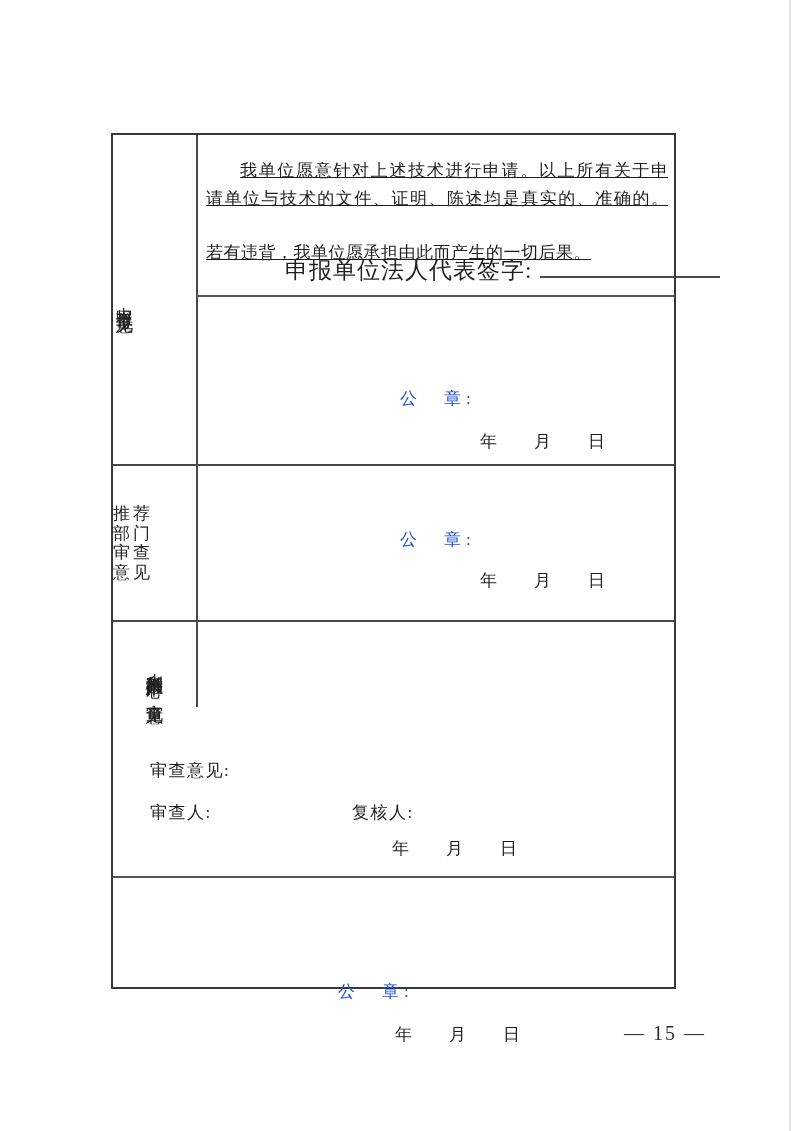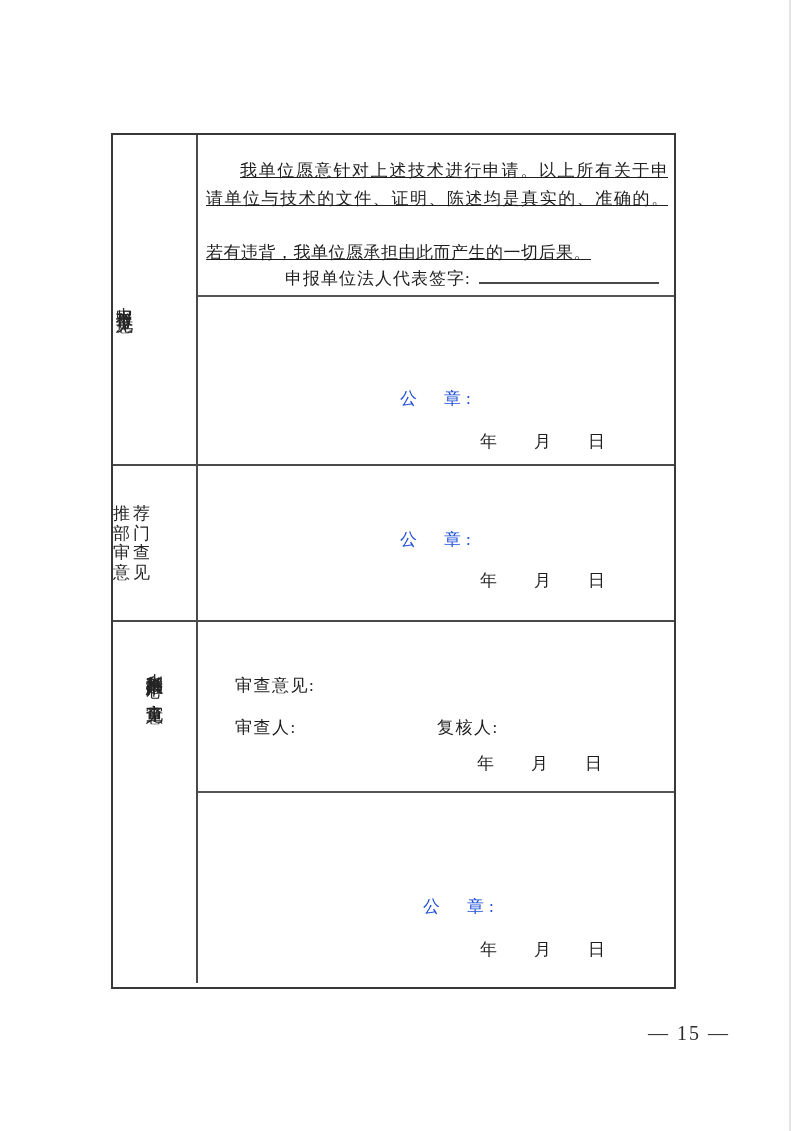--- a/index.html
+++ b/index.html
@@ -35,21 +35,21 @@
     position: absolute;
     left: 111px;
     top: 133px;
     width: 565px;
     height: 856px;
     border: 2px solid #383838;
   }
   .t-row { display: flex; width: 100%; }
   .t-row.r1 { height: 329px; }
   .t-row.r2 { height: 156px; border-top: 2px solid #4a4a4a; }
-  .t-row.r3 { height: 363px; border-top: 2px solid #4a4a4a; }
+  .t-row.r3 { height: 363px; border-top: 2px solid #4a4a4a; flex-direction: column; }
   .label-cell {
     width: 85px;
     flex: 0 0 85px;
     border-right: 2px solid #4a4a4a;
     display: flex;
     align-items: center;
     justify-content: flex-start;
   }
   .label-cell.top-align {
     flex-direction: column;
@@ -85,22 +85,22 @@
     font-size: 17px;
     line-height: 28px;
     color: #1d1d1d;
   }
   .st-line { text-align: justify; text-align-last: justify; white-space: nowrap; text-decoration: underline; }
   .st-line.first { text-indent: 34px; }
   .st-line.last { text-align-last: left; white-space: normal; letter-spacing: 0.5px; margin-top: 26px; }
   .sig-row {
     position: absolute;
     left: 87px;
-    top: 132px;
-    font-size: 17px;
+    top: 120px;
+    font-size: 23px;
     letter-spacing: 1px;
     white-space: nowrap;
   }
   .sig-underline {
     display: inline-block;
     width: 180px;
     height: 1em;
     margin-left: 8px;
     border-bottom: 2px solid #4a4a4a;
     vertical-align: baseline;
@@ -127,21 +127,21 @@
   }
   .field-label {
     position: absolute;
     font-size: 17px;
     letter-spacing: 1.5px;
     white-space: nowrap;
     color: #1d1d1d;
   }
   .page-num {
     position: absolute;
-    left: 648px;
+    left: 624px;
     top: 1022px;
     font-size: 20px;
     letter-spacing: 2px;
     color: #2b2b2b;
     white-space: nowrap;
   }
 </style>
 </head>
 <body>
 

